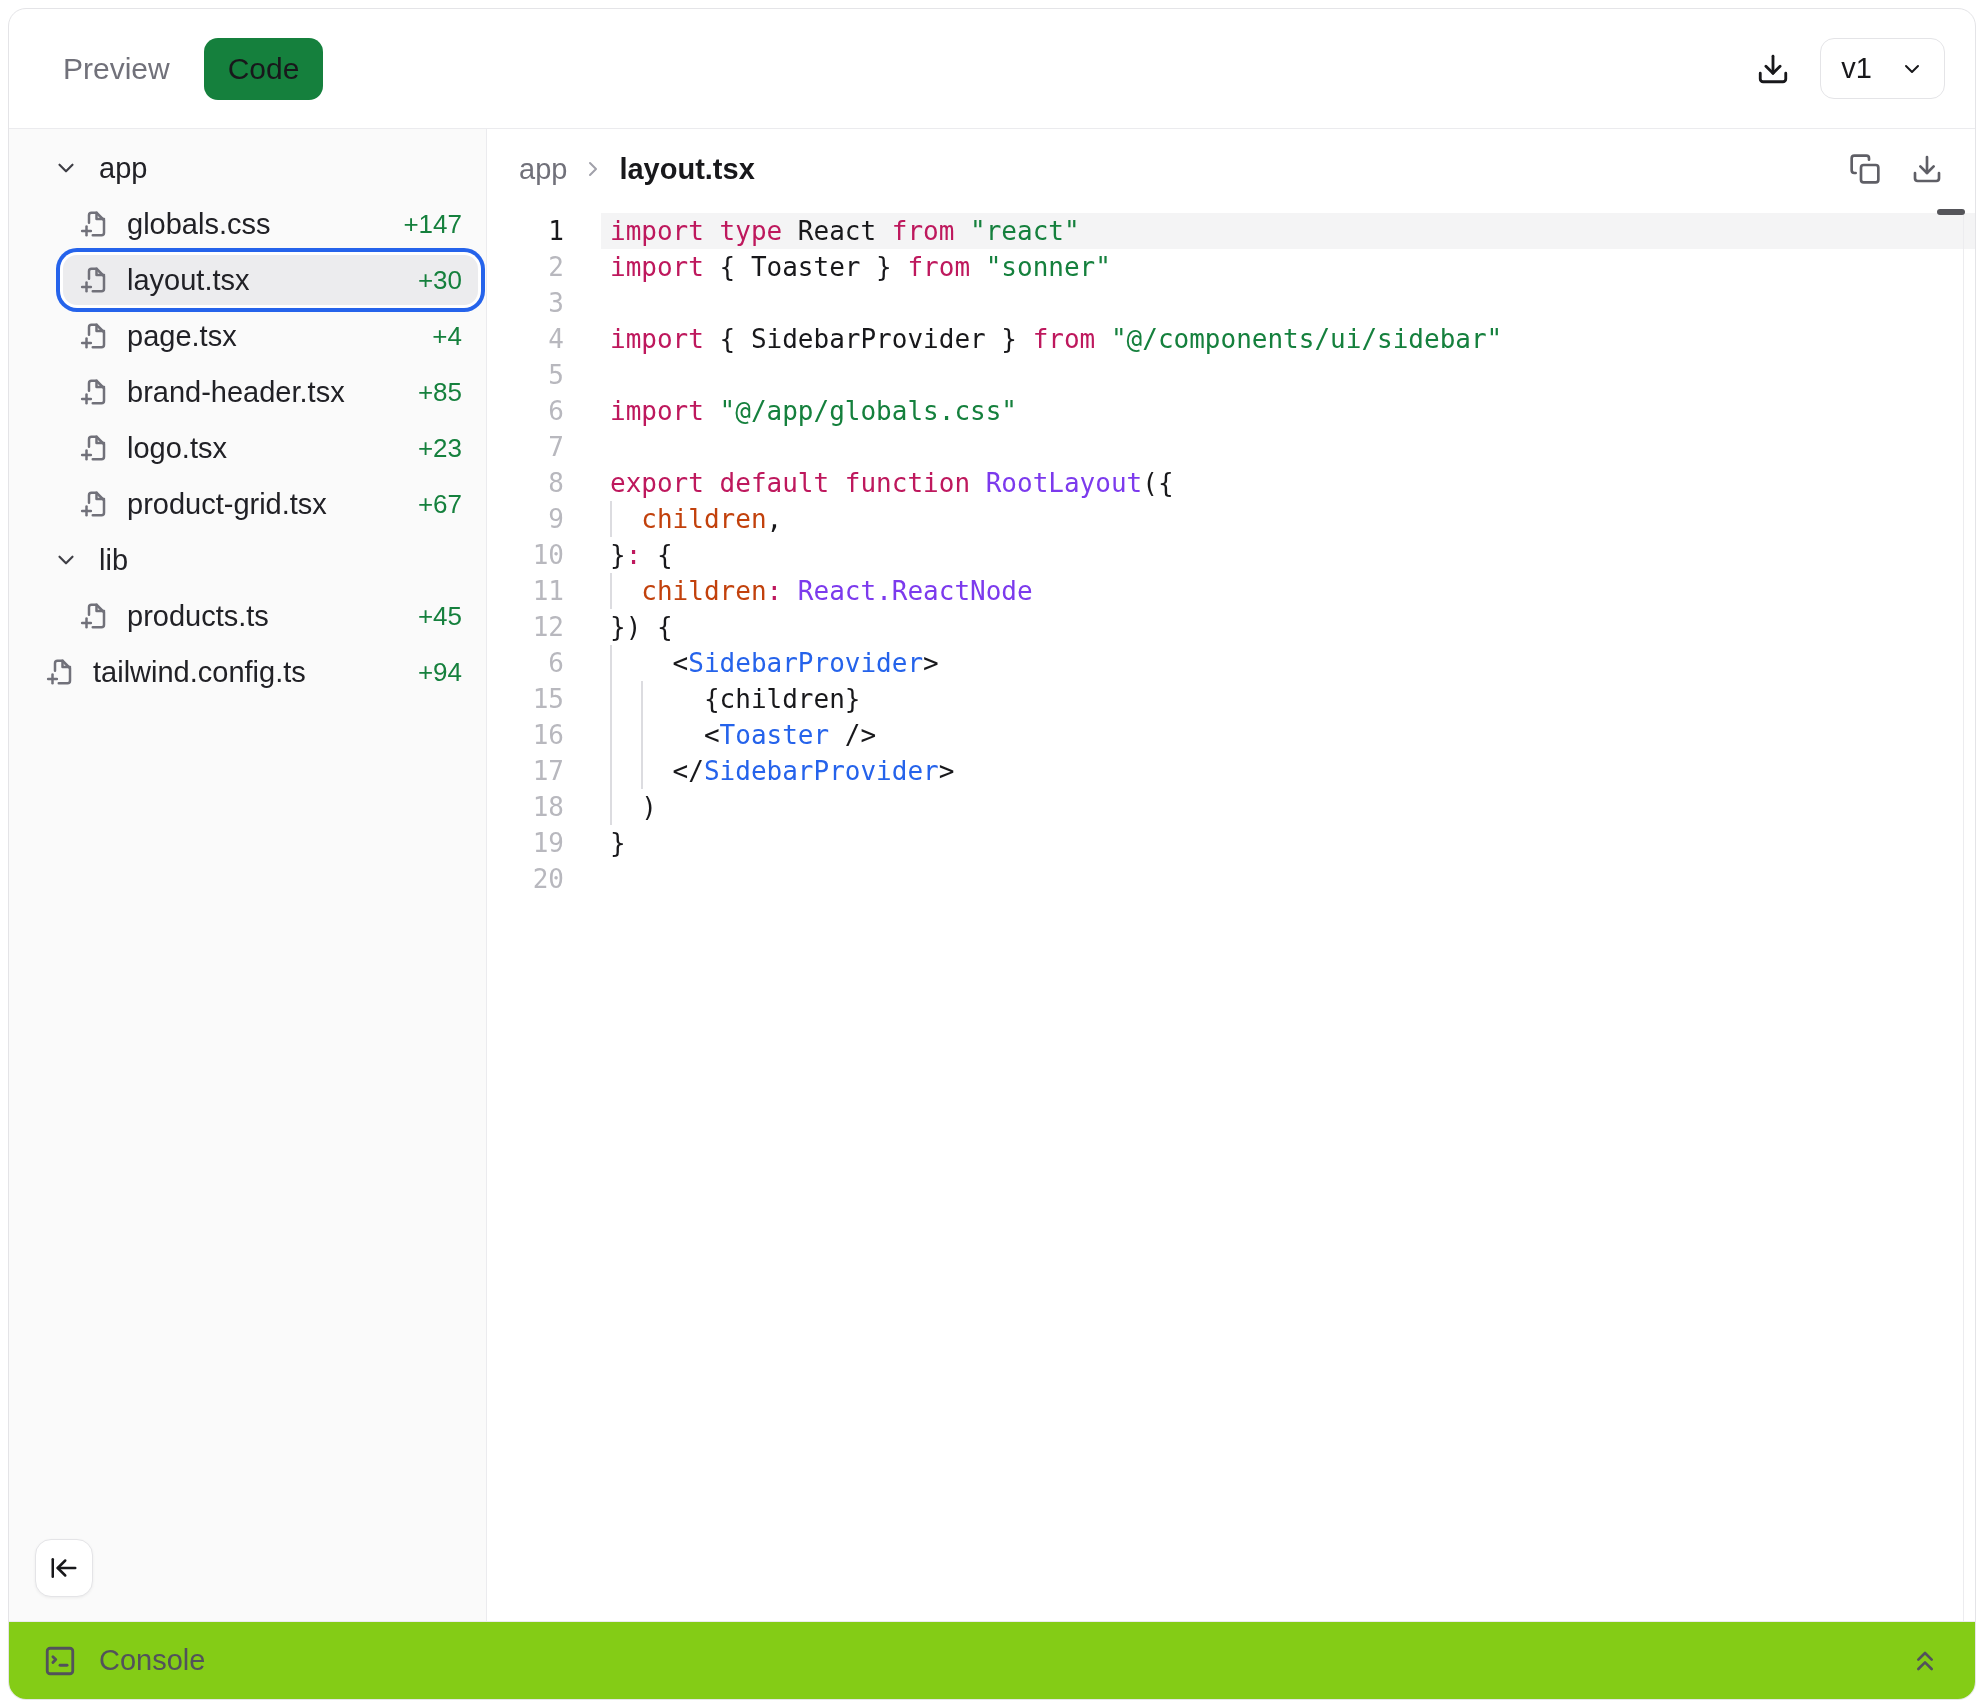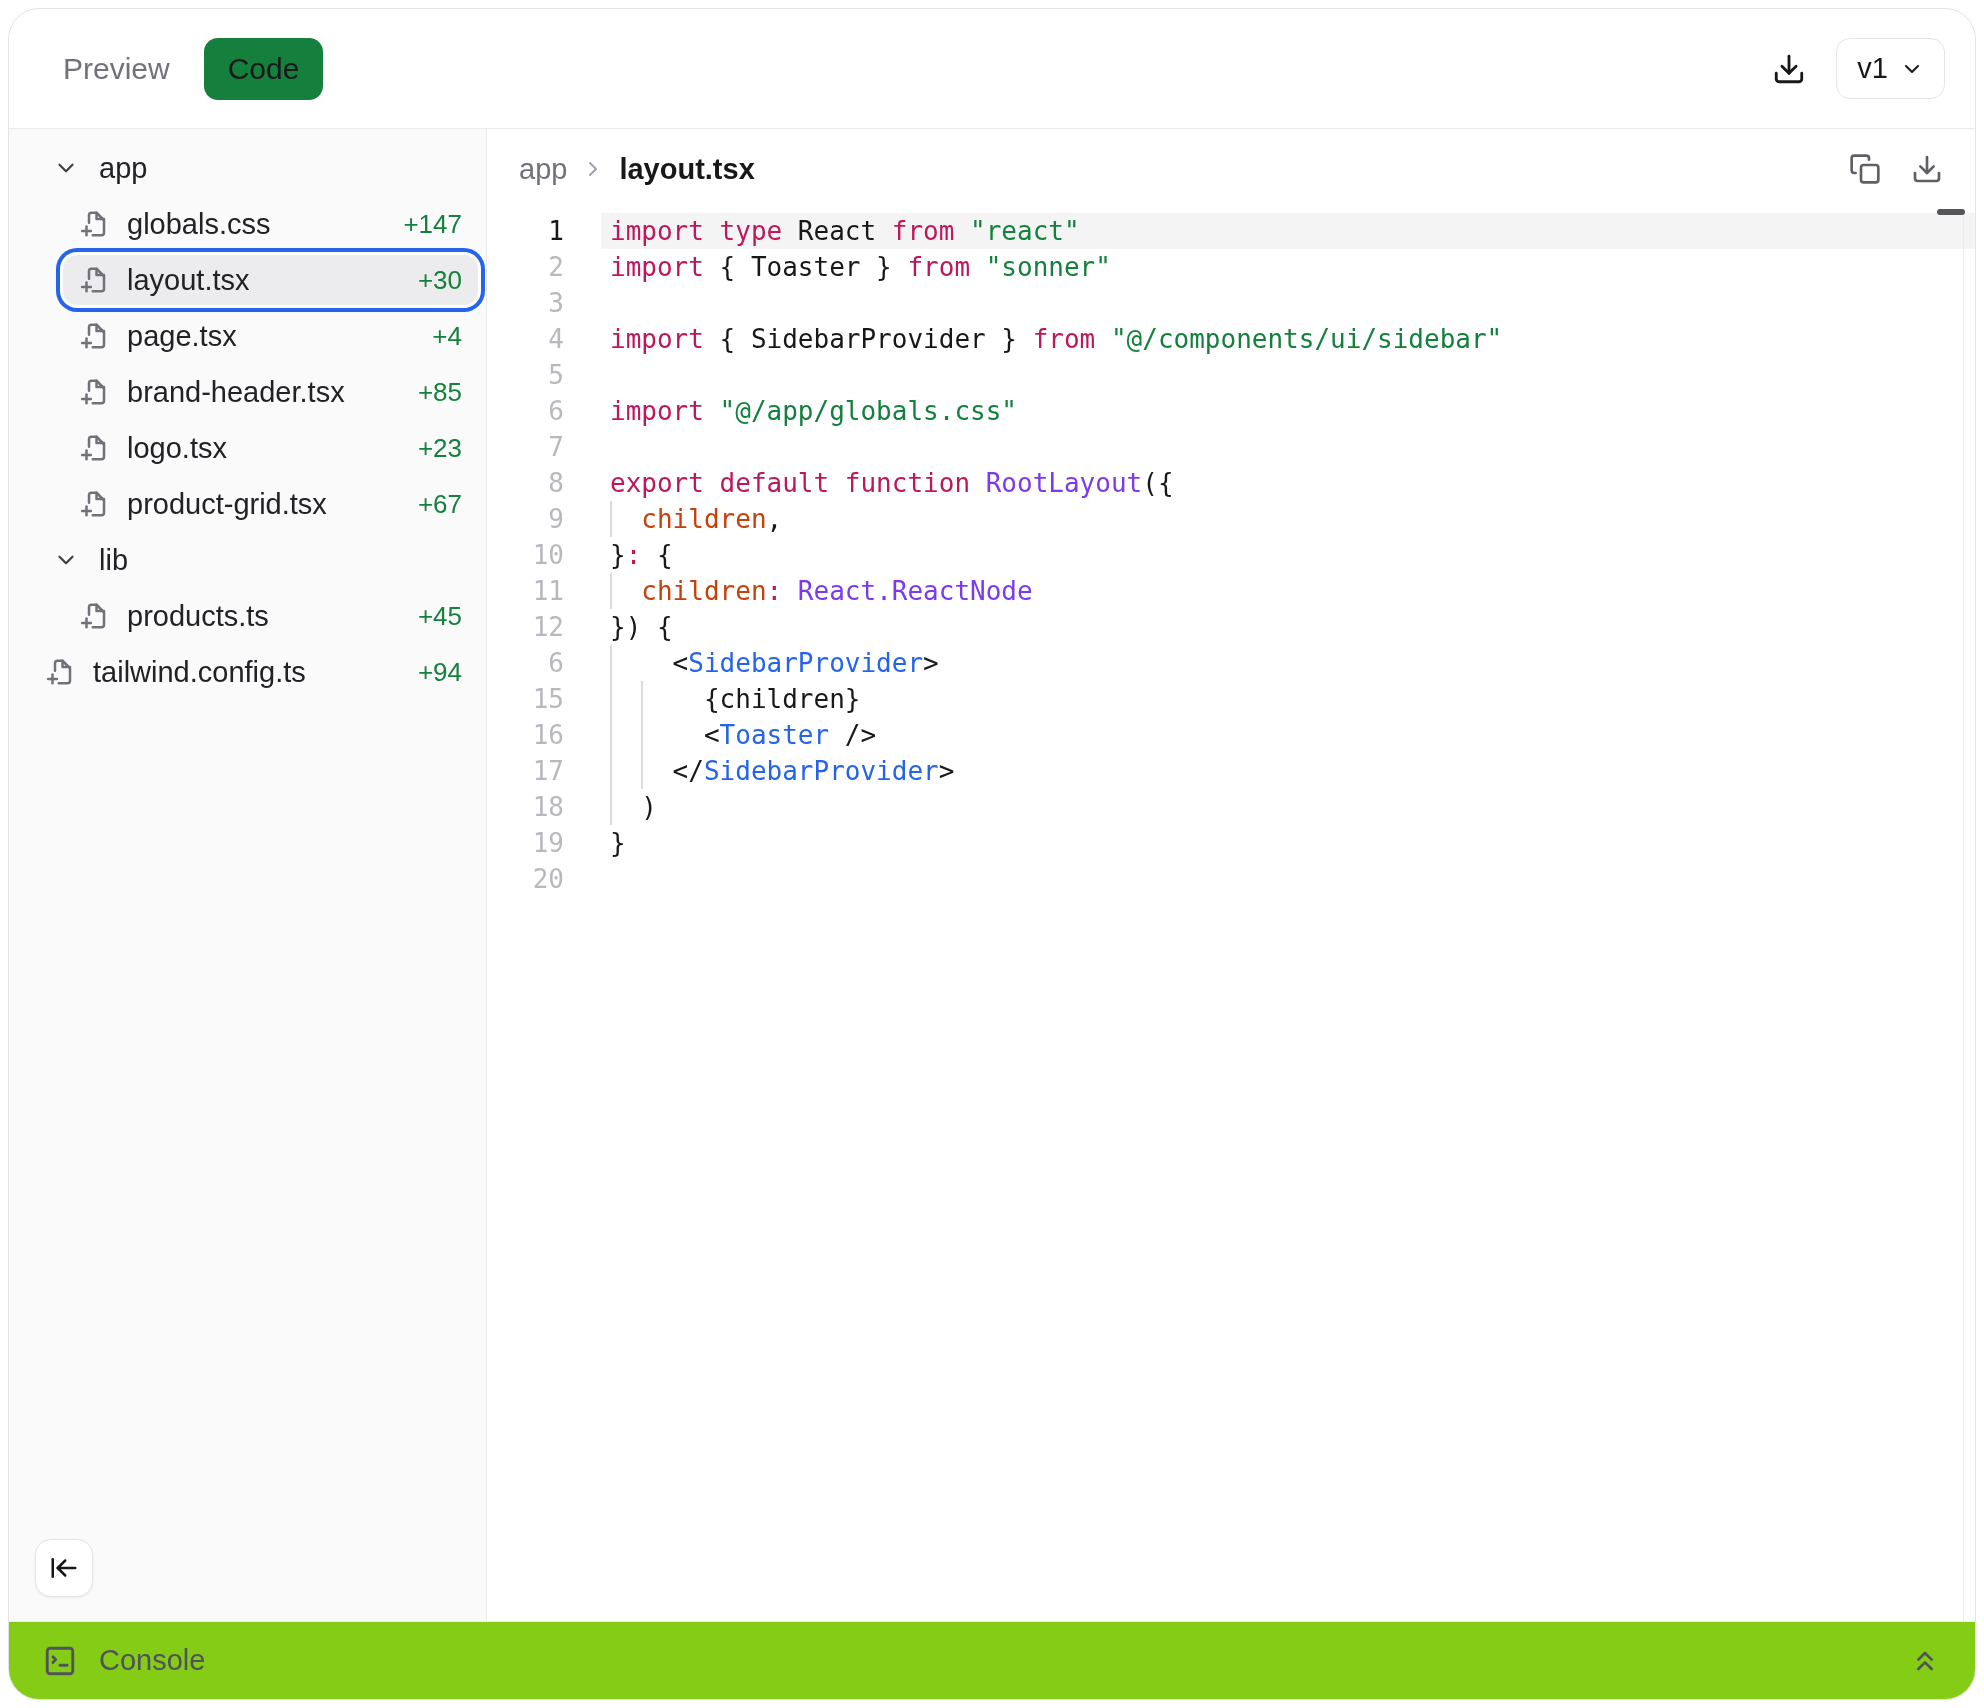--- a/index.html
+++ b/index.html
@@ -1,35 +1,35 @@
 <!DOCTYPE html>
 <html style="--ring: #2563eb; --diff: #15803d; --sel-bg: #ececee; --line-bg: #f4f4f5; --kw: #be185d; --str: #15803d; --typ: #7c3aed; --prop: #c2410c; --tag: #2563eb; --pln: #18181b;"><head>
 <meta charset="utf-8">
 <style>
   * { margin:0; padding:0; box-sizing:border-box; }
   html,body { width:1984px; height:1708px; background:#ffffff; font-family:"Liberation Sans", sans-serif; }
 
   .card {
     position:absolute; left:8px; top:8px; width:1968px; height:1692px;
-    background:#fff; border:1.5px solid #e4e4e7; border-radius:31px;
+    background:#fff; border:1.5px solid #e4e4e7; border-radius:18px;
     display:flex; flex-direction:column; overflow:hidden;
   }
 
   
   .topbar {
     height:120px; flex:0 0 auto; display:flex; align-items:center;
     justify-content:space-between; padding:0 30px; border-bottom:1.5px solid #ebebee;
   }
   .tab-group { display:flex; align-items:center; gap:10px; }
   .tab { font-size:30px; color:#71717a; padding:14px 24px; border-radius:14px; cursor:pointer; }
   .tab.active { background:#15803d; color:#18181b; font-weight:500; }
   .topbar-right { display:flex; align-items:center; gap:30px; }
   .icon-btn { background:none; border:none; display:flex; align-items:center; justify-content:center; cursor:pointer; color:#18181b; }
   .version-btn {
-    display:flex; align-items:center; gap:12px; background:#fff;
+    display:flex; align-items:center; gap:28px; background:#fff;
     border:1.5px solid #e4e4e7; border-radius:14px; padding:13px 20px;
     font-size:29px; font-weight:500; color:#18181b; cursor:pointer;
     font-family:"Liberation Sans", sans-serif;
   }
 
   
   .main { flex:1; display:flex; min-height:0; }
 
   .sidebar {
     width:478px; flex:0 0 auto; background:#fafafa; border-right:1.5px solid #ebebee;

